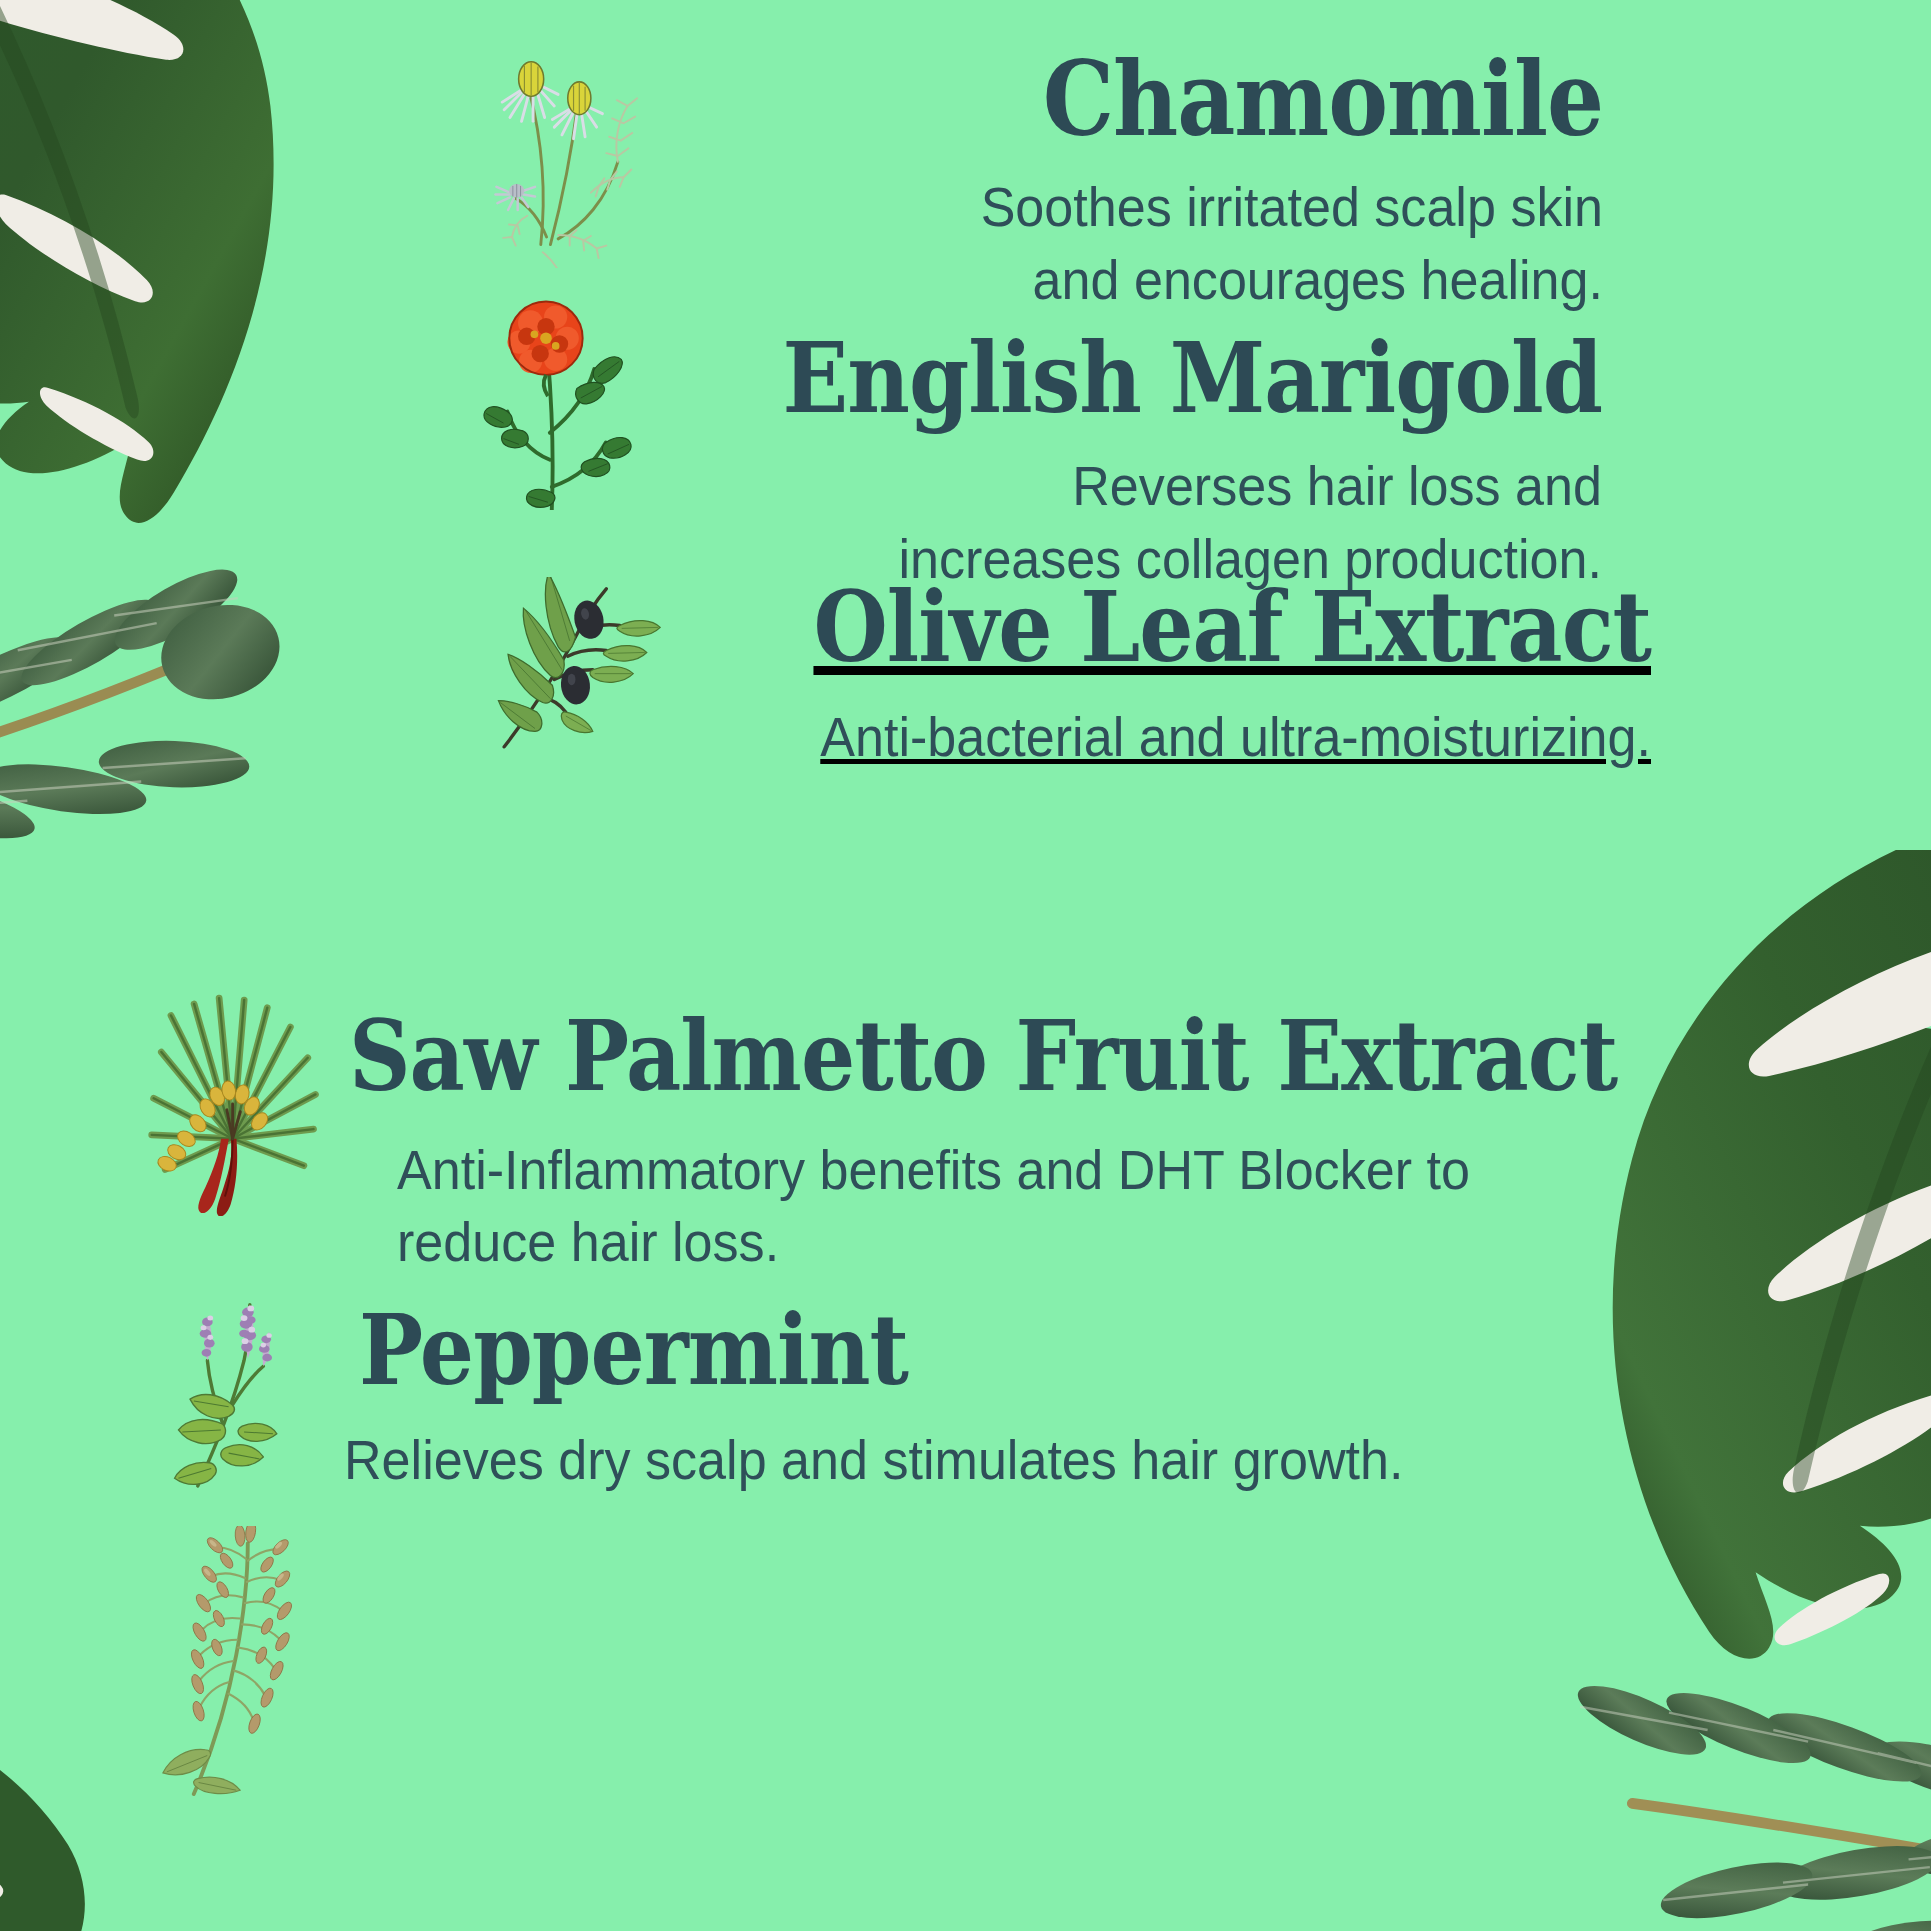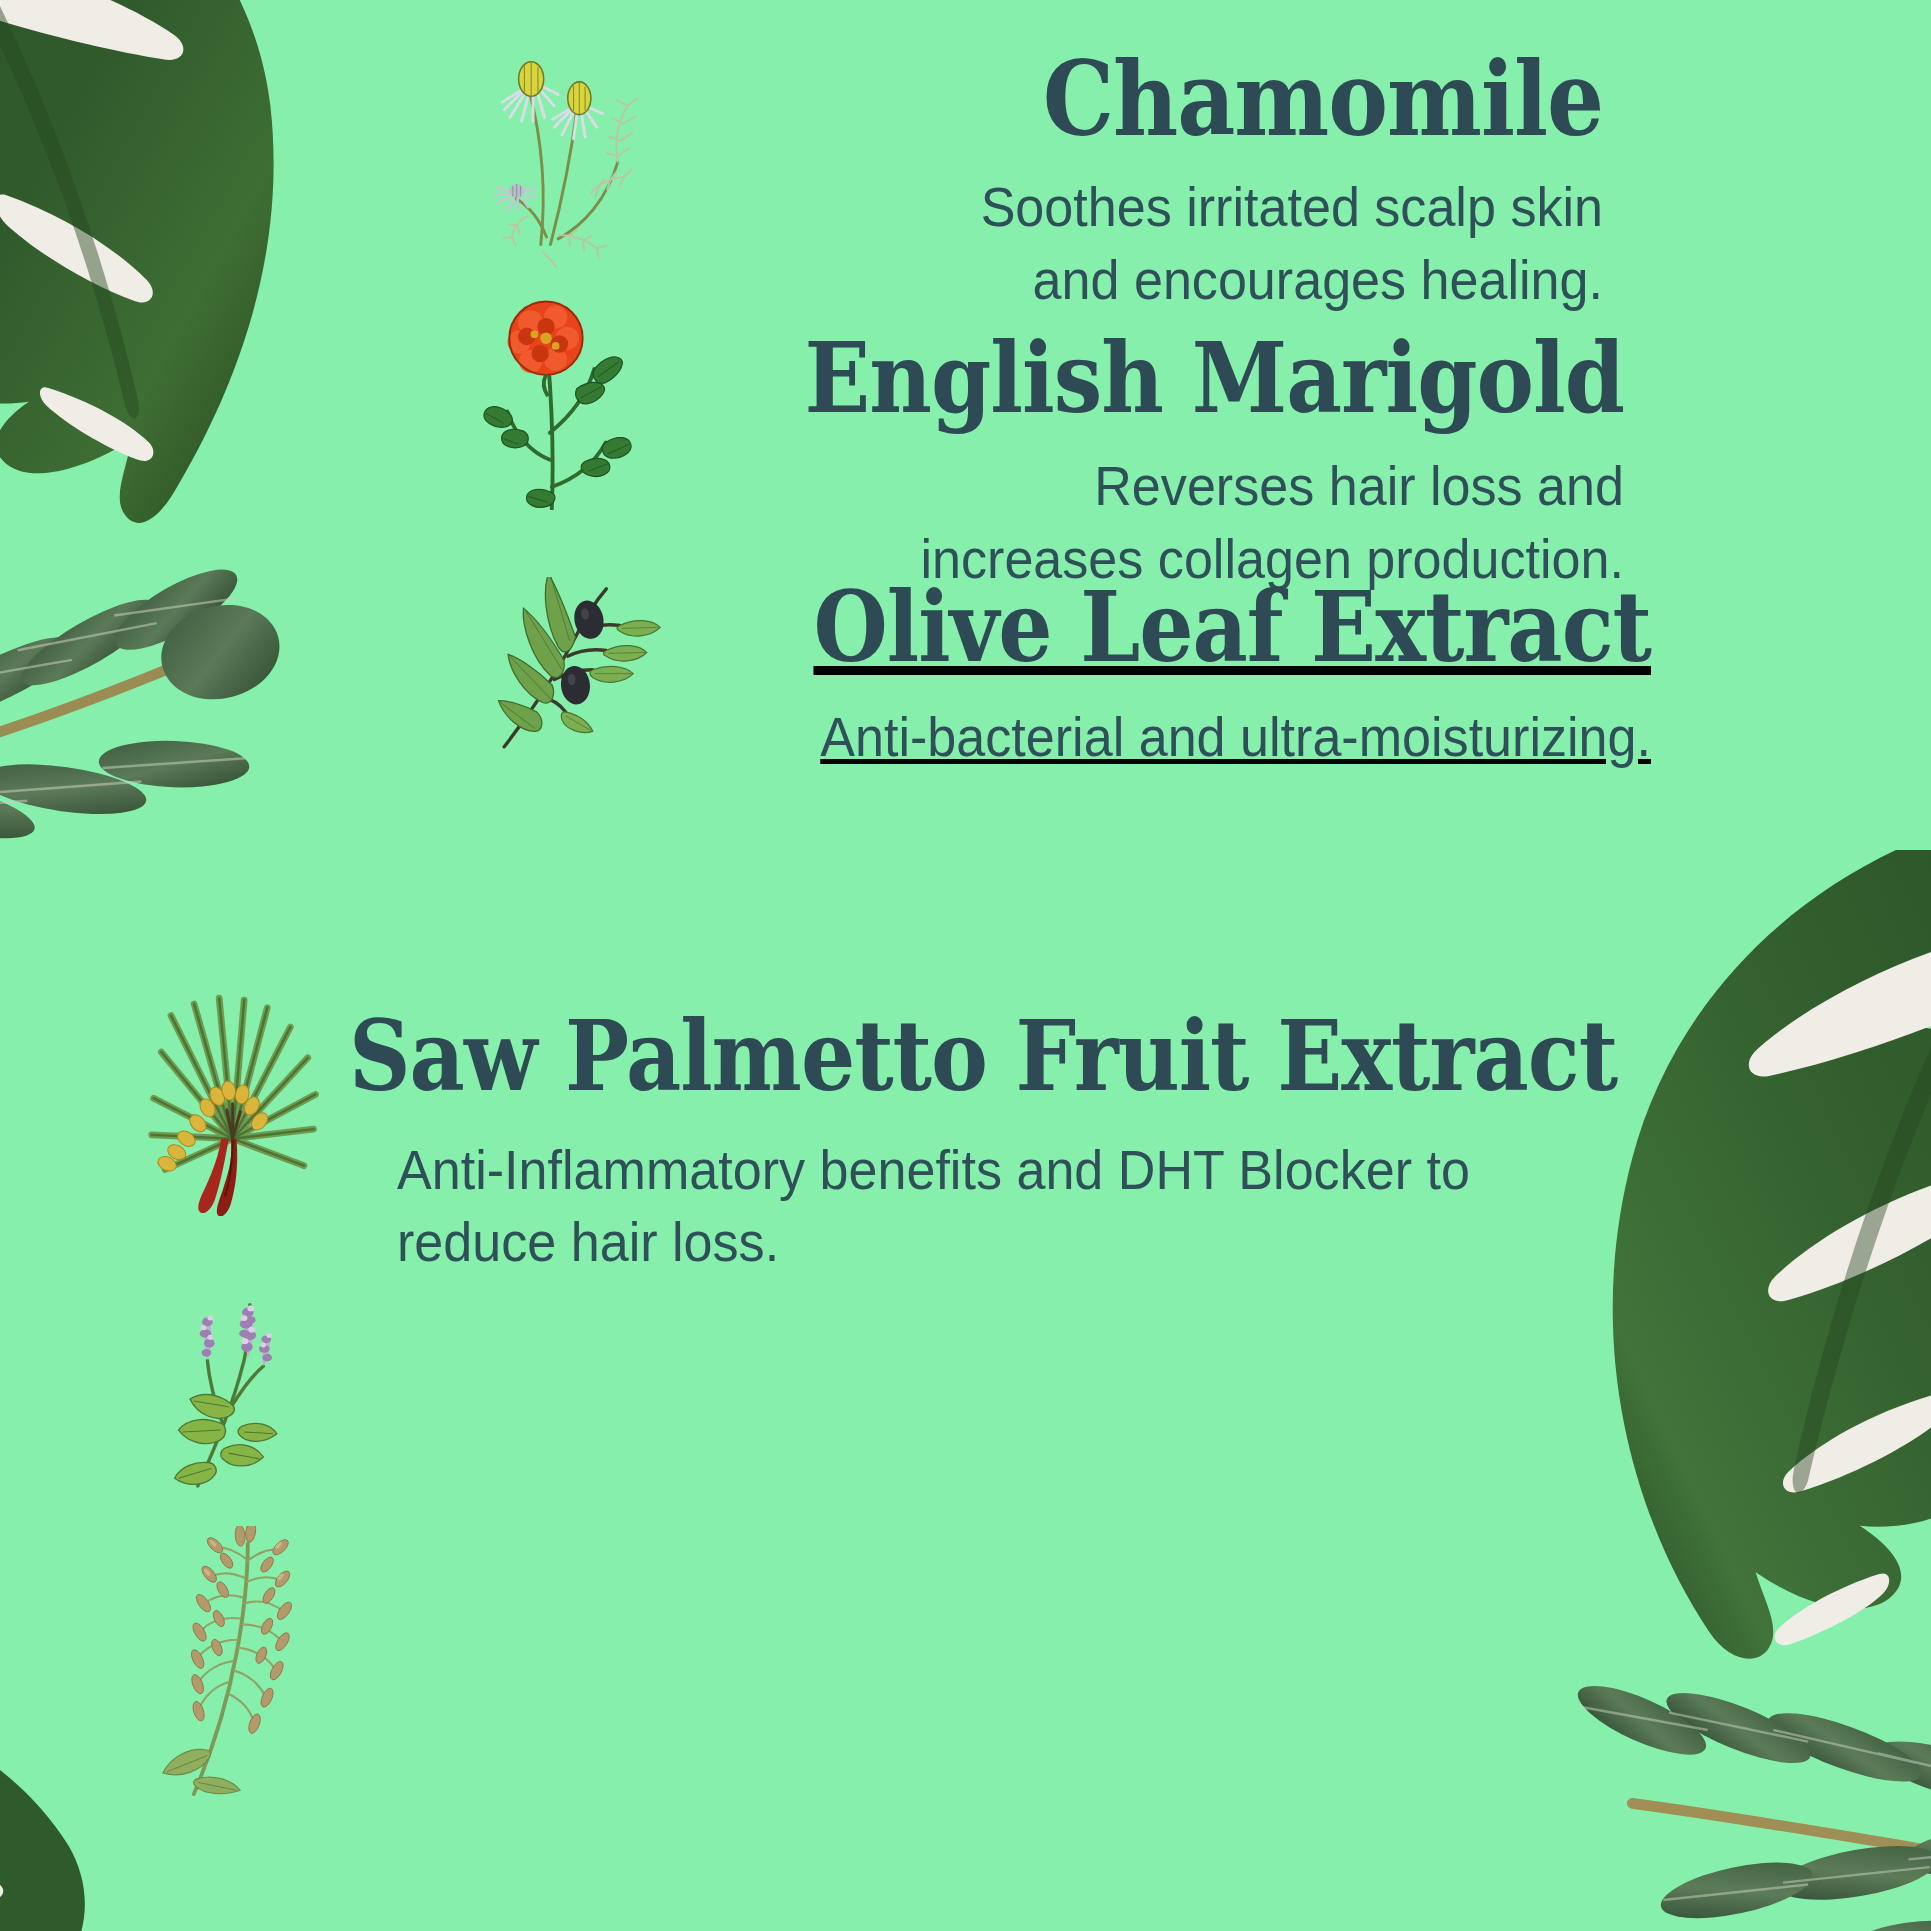--- a/index.html
+++ b/index.html
@@ -351,21 +351,21 @@
           <g fill="#D9A520">
             <circle cx="86" cy="52" r="6"></circle>
               <circle cx="74" cy="48" r="4"></circle>
               <circle cx="96" cy="60" r="4"></circle>
           </g>
           <circle cx="86" cy="52" r="38" fill="none" stroke="#9C2A0D" stroke-width="2"></circle>
         </g>
         <path d="M86,90 C82,98 84,106 88,112" stroke="#2F6B2C" stroke-width="4" fill="none"></path>
       </svg>
 
-      <div class="textcol align-right" style="left:601px; top:41px; width:1023px;text-align:right;">
+      <div class="textcol align-right" style="left:579px; top:41px; width:1023px;text-align:right;">
         <h2 class="heading" style="font-size:98px;">English Marigold</h2>
         <p class="desc" style="font-size:56px; margin-top:23px; margin-left:222px;">Reverses hair loss and increases collagen production.</p>
       </div>
     </div>
 
     <div class="row align-right" style="left:0; top:560px; width:1641px; height:222px;">
 
       <svg class="illo" style="left:483px; top:17.4px; width:183px; height:174px;" viewBox="0 0 190 180">
         <g stroke="#3C3A2A" stroke-width="3.5" fill="none" stroke-linecap="round">
           <path d="M22,176 C50,140 74,104 96,62 C106,42 116,26 128,12"></path>
@@ -551,20 +551,24 @@
         </g>
         <g stroke="#3E6B2C" stroke-width="1.1" fill="none" opacity="0.8">
           <path d="M60,148 L20,150"></path>
             <path d="M68,124 L32,118"></path>
           <path d="M68,172 L100,178"></path>
             <path d="M50,188 L16,198"></path>
             <path d="M84,150 L114,152"></path>
         </g>
       </svg>
 
+      <div class="textcol align-left" style="left:319px; top:29px; width:1255px;">
+        <h2 class="heading" style="font-size:97px;">Peppermint</h2>
+        <p class="desc" style="font-size:56px; margin-top:25px; margin-left:-15.4px;">Relieves dry scalp and stimulates hair growth.</p>
+      </div>
     </div>
 
     <div class="row align-left" style="left:0; top:1526px; width:1834px; height:309px;">
 
       <svg class="illo" style="left:135px; top:0px; width:174px; height:270px;" viewBox="0 0 180 280">
 
         <path d="M40,278 C58,236 74,186 84,134 C92,92 96,52 96,18" stroke="#7E9A56" stroke-width="4" fill="none" stroke-linecap="round"></path>
 
         <g stroke="#8FA566" stroke-width="2.2" fill="none" stroke-linecap="round">
           <path d="M94,34 C84,26 74,22 64,22"></path>

